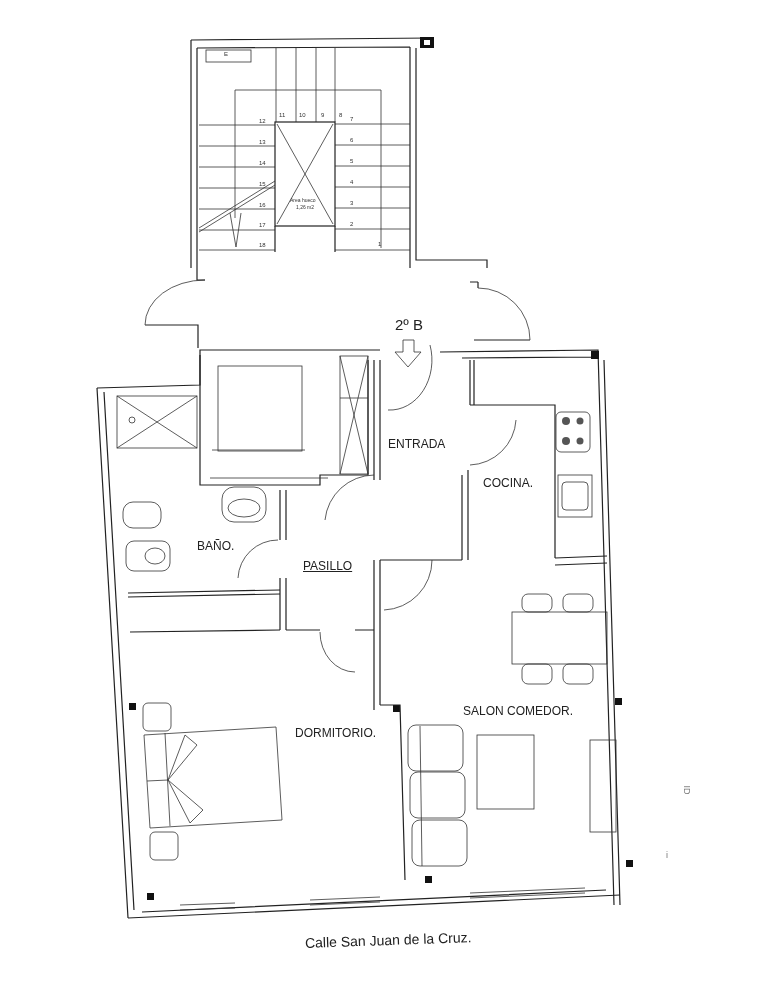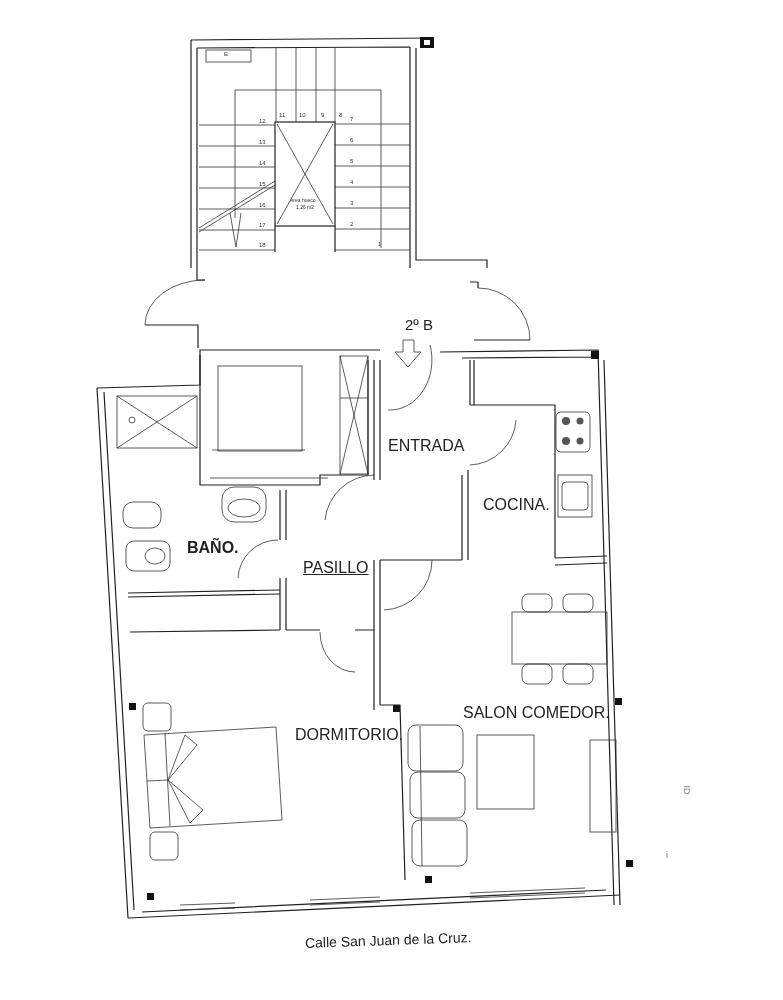--- a/index.html
+++ b/index.html
@@ -1,20 +1,20 @@
 <!DOCTYPE html>
 <html><head>
 <meta charset="utf-8">
 <style>
   html,body{margin:0;padding:0;background:#fff;}
   body{width:783px;height:1000px;position:relative;overflow:hidden;font-family:"Liberation Sans",sans-serif;}
   svg{position:absolute;left:0;top:0;}
   .w{stroke:#222;stroke-width:1.2;fill:none;}
   .t{stroke:#333;stroke-width:0.8;fill:none;}
-  .lbl{position:absolute;font-size:16px;color:#222;white-space:nowrap;}
+  .lbl{position:absolute;font-size:12px;color:#222;white-space:nowrap;}
   .sn{position:absolute;font-size:6px;color:#333;}
 </style>
 </head>
 <body>
 
 <svg width="783" height="1000" viewBox="0 0 783 1000">
 
   <g>
     <path class="w" d="M191 40 L191 268 M197 48 L197 268 M191 40 L432 38 M197 48 L410 47 M410 47 L410 268 M416 48 L416 260 L487 260 L487 268"></path>
     <rect class="t" x="206" y="50" width="45" height="12"></rect>
@@ -110,24 +110,24 @@
   <g>
     <rect class="t" x="143" y="703" width="28" height="28" rx="5"></rect>
     <path class="t" d="M144 735 L276 727 L282 820 L150 828 Z"></path>
     <path class="t" d="M165 733 L170 826 M147 781 L168 780 M168 780 L185 735 L197 745 Z M168 780 L190 823 L203 810 Z"></path>
     <rect class="t" x="150" y="832" width="28" height="28" rx="5"></rect>
   </g>
 
   <path class="t" d="M403 340 L414 340 L414 352 L421 352 L408 367 L395 352 L403 352 Z"></path>
 </svg>
 
-<div class="lbl" style="left:395px;top:316px;font-size:15px;margin-left:10px;">2º B</div>
+<div class="lbl" style="left:395px;top:316px;font-size:15px;">2º B</div>
 <div class="lbl" style="left:388px;top:437px;">ENTRADA</div>
-<div class="lbl" style="left:483px;top:476px;margin-top:20px;">COCINA.</div>
-<div class="lbl" style="left:187px;top:539px;font-weight:bold;">BAÑO.</div>
+<div class="lbl" style="left:483px;top:476px;">COCINA.</div>
+<div class="lbl" style="left:197px;top:539px;">BAÑO.</div>
 <div class="lbl" style="left:303px;top:559px;text-decoration:underline;">PASILLO</div>
 <div class="lbl" style="left:463px;top:704px;">SALON COMEDOR.</div>
 <div class="lbl" style="left:295px;top:726px;">DORMITORIO.</div>
 <div class="lbl" style="left:305px;top:932px;font-size:14px;transform:rotate(-2deg);">Calle San Juan de la Cruz.</div>
 
 <div class="sn" style="left:224px;top:51px;">E</div>
 <div class="sn" style="left:290px;top:197px;font-size:5px;">Area hueco</div>
 <div class="sn" style="left:296px;top:204px;font-size:5px;">1,26 m2</div>
 
 <div class="sn" style="left:378px;top:241px;">1</div>

